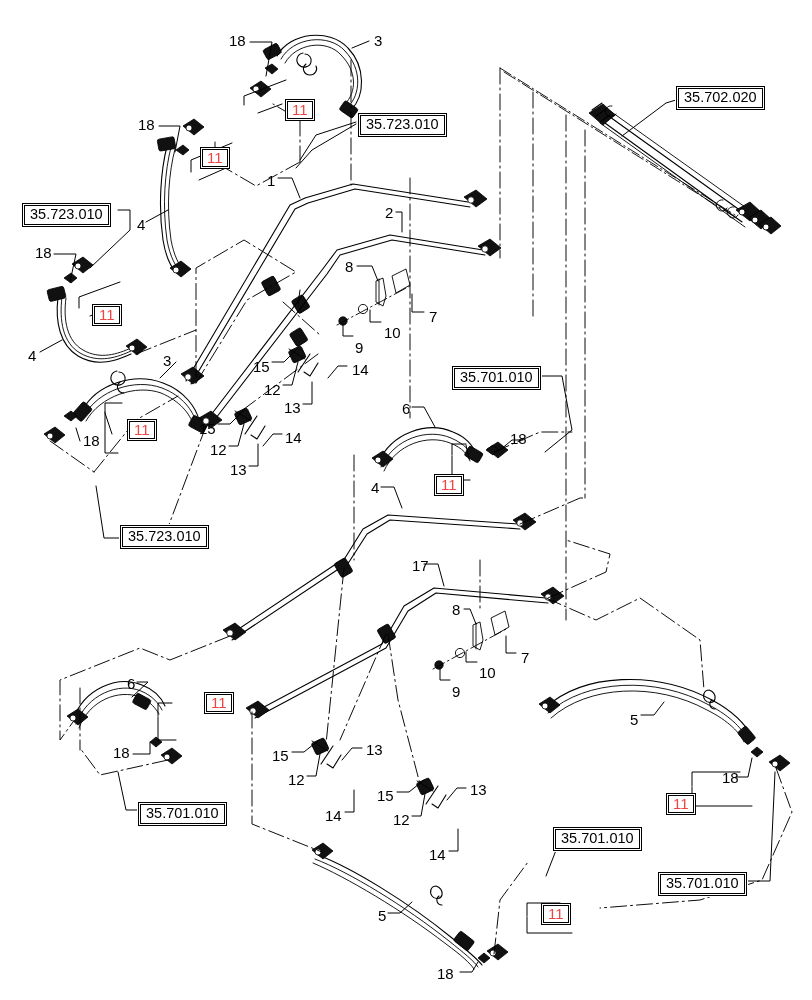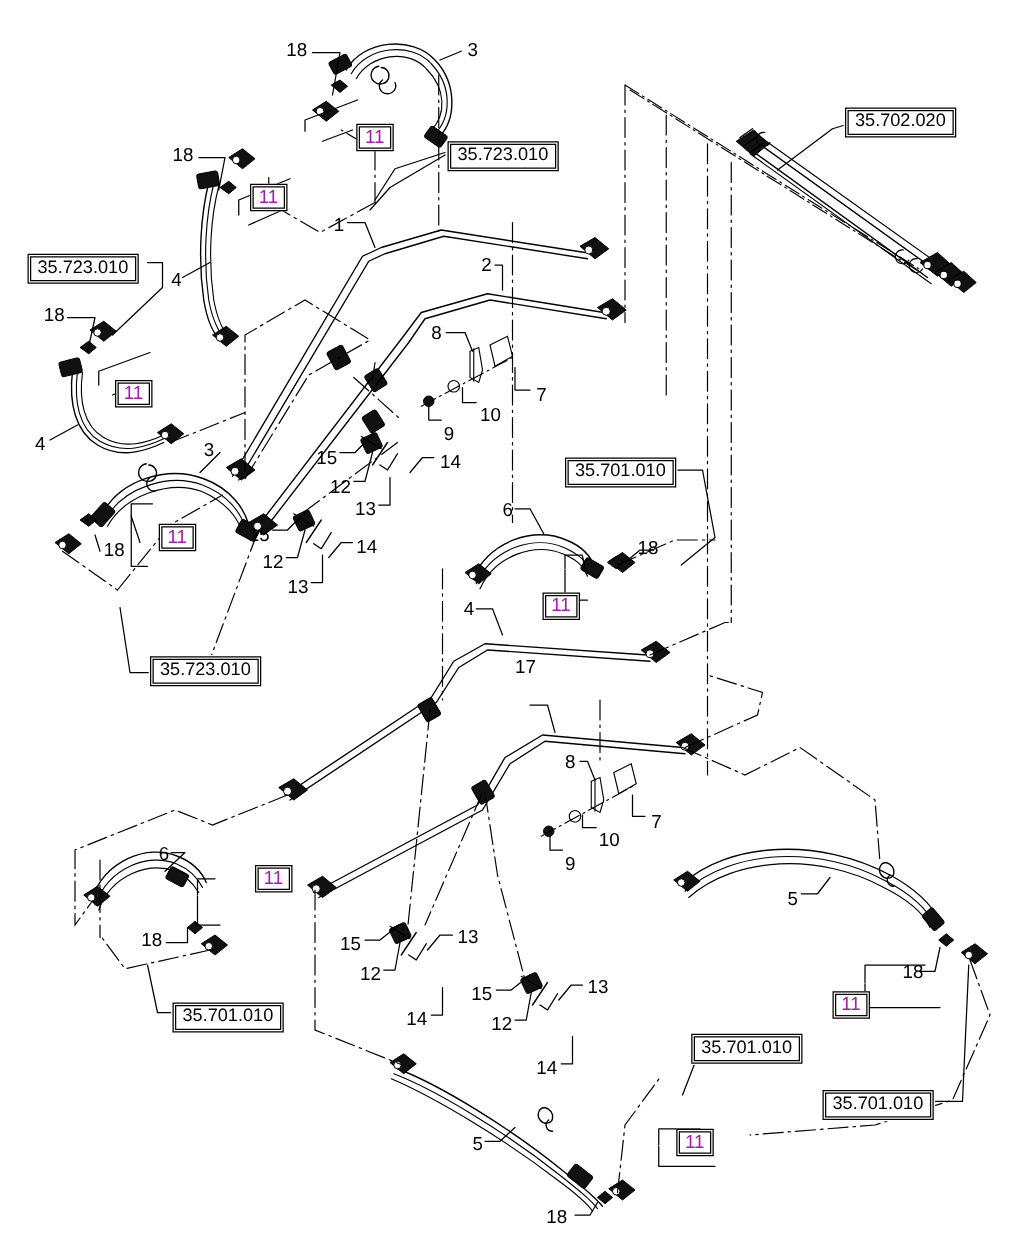--- a/index.html
+++ b/index.html
@@ -5,21 +5,21 @@
   html,body{margin:0;padding:0;background:#fff;}
   body{width:812px;height:1000px;font-family:"Liberation Sans",sans-serif;}
   #stage{position:relative;width:812px;height:1000px;overflow:hidden;background:#fff;}
   #art{position:absolute;left:0;top:0;width:812px;height:1000px;}
   .cnum{position:absolute;font-family:"Liberation Sans",sans-serif;font-size:15px;color:#000;line-height:1;white-space:nowrap;}
   .refbox{position:absolute;border:1.5px solid #000;background:#fff;font-size:14.5px;
           padding:3px 7px 4px 7px;line-height:1;white-space:nowrap;color:#000;
           box-shadow:0 0 0 1px #fff;}
   .refbox.inner{outline:1px solid #000;outline-offset:-3px;}
   .qbox{position:absolute;border:1.5px solid #000;background:#fff;font-size:15px;
-        padding:2px 6px 3px 6px;line-height:1;white-space:nowrap;color:#a21caf;}
+        padding:2px 6px 3px 6px;line-height:1;white-space:nowrap;color:#ef4444;}
   .qbox.inner{outline:1px solid #000;outline-offset:-3px;}
 </style>
 </head>
 <body>
 
 <div id="stage">
 
   <svg id="art" viewBox="0 0 812 1000" xmlns="http://www.w3.org/2000/svg">
     <defs>
       <style>
@@ -482,21 +482,21 @@
   <span class="cnum" style="left:264px;top:382px">12</span>
   <span class="cnum" style="left:284px;top:400px">13</span>
   <span class="cnum" style="left:199px;top:421px">15</span>
   <span class="cnum" style="left:83px;top:433px">18</span>
   <span class="cnum" style="left:402px;top:401px">6</span>
   <span class="cnum" style="left:510px;top:431px">18</span>
   <span class="cnum" style="left:210px;top:442px">12</span>
   <span class="cnum" style="left:285px;top:430px">14</span>
   <span class="cnum" style="left:230px;top:462px">13</span>
   <span class="cnum" style="left:371px;top:480px">4</span>
-  <span class="cnum" style="left:412px;top:526px">17</span>
+  <span class="cnum" style="left:412px;top:558px">17</span>
   <span class="cnum" style="left:452px;top:602px">8</span>
   <span class="cnum" style="left:521px;top:650px">7</span>
   <span class="cnum" style="left:479px;top:665px">10</span>
   <span class="cnum" style="left:452px;top:684px">9</span>
   <span class="cnum" style="left:127px;top:676px">6</span>
   <span class="cnum" style="left:630px;top:712px">5</span>
   <span class="cnum" style="left:113px;top:745px">18</span>
   <span class="cnum" style="left:272px;top:748px">15</span>
   <span class="cnum" style="left:366px;top:742px">13</span>
   <span class="cnum" style="left:288px;top:772px">12</span>

